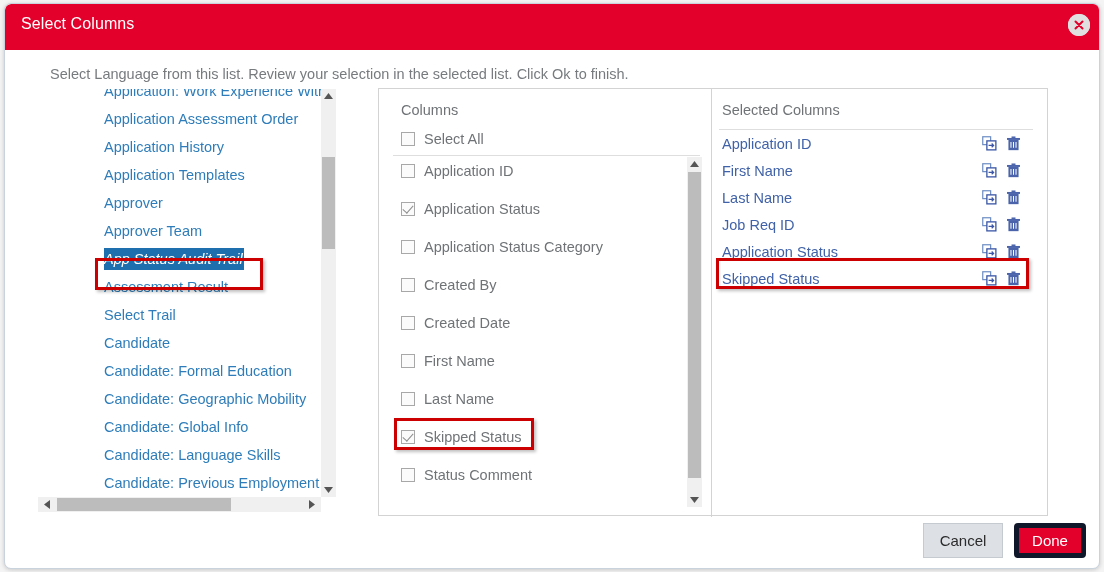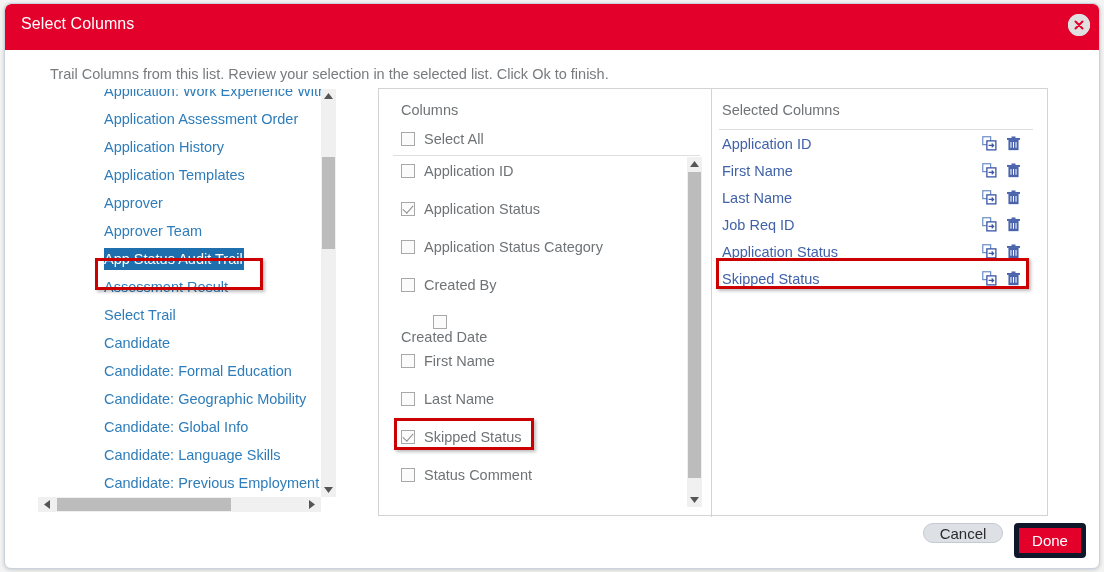--- a/index.html
+++ b/index.html
@@ -75,20 +75,21 @@
   }
   .cat-item.selected {
     color: #ffffff;
     background: #1d6fae;
     display: inline-block;
     padding-left: 0;
     margin-left: 66px;
     padding-right: 1px;
     height: 22px;
     line-height: 22px;
+    font-style: italic;
   }
   .cat-row-selected {
     height: 28px;
     display: flex;
     align-items: center;
   }
 
   
   #left-vscroll {
     position: absolute;
@@ -234,24 +235,24 @@
     right: 12px;
     display: flex;
     align-items: center;
     gap: 9px;
   }
   .sel-icons span { display: block; cursor: pointer; line-height: 0; }
 
   
   #btn-cancel {
     position: absolute; left: 918px; top: 519px;
-    width: 80px; height: 20px;
+    width: 80px; height: 35px;
     background: #dde1e6;
     border: 1px solid #c4cad0;
-    border-radius: 12px;
+    border-radius: 0;
     color: #2b2b2b;
     font-size: 15px;
     display: flex; align-items: center; justify-content: center;
     cursor: pointer;
   }
   #btn-done {
     position: absolute; left: 1009px; top: 519px;
     width: 72px; height: 35px;
     background: #e3002b;
     border: 5px solid #0f172a;
@@ -282,21 +283,21 @@
   <div id="titlebar">
     <div id="title-text">Select Columns</div>
     <div id="close-btn">
       <svg width="22" height="22" viewBox="0 0 22 22">
         <circle cx="11" cy="11" r="11" fill="#e0e0e0"></circle>
         <path d="M7.5 7.5 L14.5 14.5 M14.5 7.5 L7.5 14.5" stroke="#e3002b" stroke-width="2" stroke-linecap="round"></path>
       </svg>
     </div>
   </div>
 
-  <div id="desc">Trail Columns from this list. Review your selection in the selected list. Click Ok to finish.</div>
+  <div id="desc">Select Language from this list. Review your selection in the selected list. Click Ok to finish.</div>
 
   <div id="left-panel">
     <div id="left-list">
         <div class="cat-item">Application: Work Experience With</div>
         <div class="cat-item">Application Assessment Order</div>
         <div class="cat-item">Application History</div>
         <div class="cat-item">Application Templates</div>
         <div class="cat-item">Approver</div>
         <div class="cat-item">Approver Team</div>
         <div class="cat-row-selected">
@@ -362,21 +363,21 @@
           <span class="col-label">Application Status</span>
         </div>
         <div class="col-item" style="top: 82px;">
           <span class="cb"></span>
           <span class="col-label">Application Status Category</span>
         </div>
         <div class="col-item" style="top: 120px;">
           <span class="cb"></span>
           <span class="col-label">Created By</span>
         </div>
-        <div class="col-item" style="top: 158px; flex-direction: column;">
+        <div class="col-item" style="top: 158px;">
           <span class="cb"></span>
           <span class="col-label">Created Date</span>
         </div>
         <div class="col-item" style="top: 196px;">
           <span class="cb"></span>
           <span class="col-label">First Name</span>
         </div>
         <div class="col-item" style="top: 234px;">
           <span class="cb"></span>
           <span class="col-label">Last Name</span>

